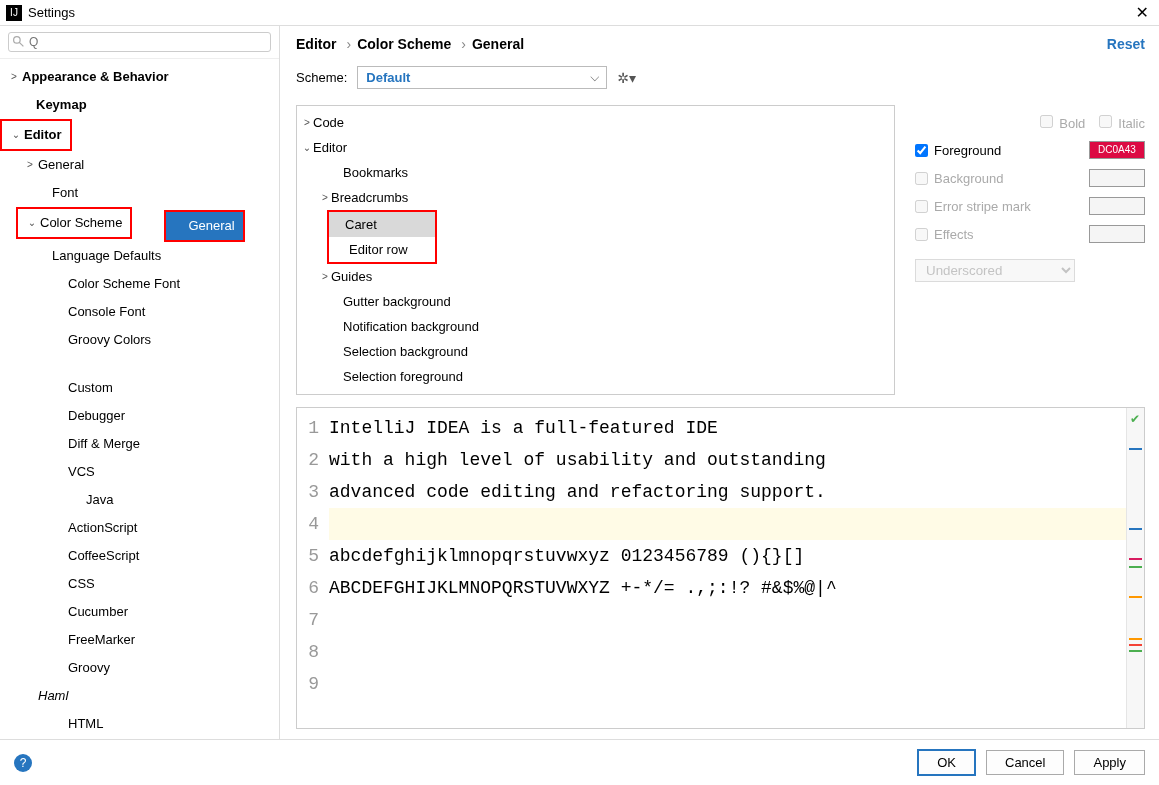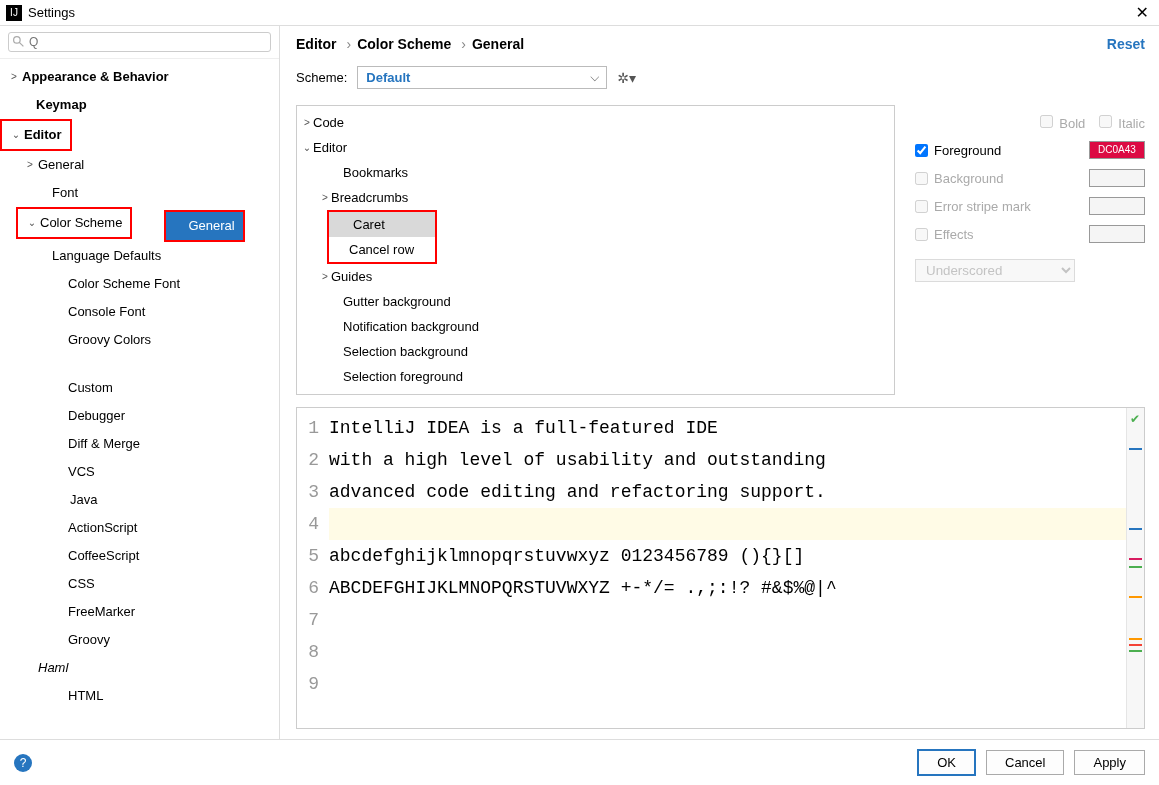--- a/index.html
+++ b/index.html
@@ -116,32 +116,35 @@
           <span class="label">Custom</span>
         </div><div class="nav-item" style="padding-left: 54px;">
           <span class="chevron"></span>
           <span class="label">Debugger</span>
         </div><div class="nav-item" style="padding-left: 54px;">
           <span class="chevron"></span>
           <span class="label">Diff &amp; Merge</span>
         </div><div class="nav-item" style="padding-left: 54px;">
           <span class="chevron"></span>
           <span class="label">VCS</span>
-        </div><div class="nav-item" style="padding-left: 56px;">
+        </div><div class="nav-item" style="padding-left: 72px;">
           <span class="chevron"></span>
           <span class="label">Java</span>
         </div><div class="nav-item" style="padding-left: 54px;">
           <span class="chevron"></span>
           <span class="label">ActionScript</span>
         </div><div class="nav-item" style="padding-left: 54px;">
           <span class="chevron"></span>
           <span class="label">CoffeeScript</span>
         </div><div class="nav-item" style="padding-left: 54px;">
           <span class="chevron"></span>
           <span class="label">CSS</span>
+        </div><div class="nav-item" style="padding-left: 54px;">
+          <span class="chevron"></span>
+          <span class="label">Cucumber</span>
         </div><div class="nav-item" style="padding-left: 54px;">
           <span class="chevron"></span>
           <span class="label">FreeMarker</span>
         </div><div class="nav-item" style="padding-left: 54px;">
           <span class="chevron"></span>
           <span class="label">Groovy</span>
         </div><div class="nav-item" style="padding-left: 24px; font-style: italic;">
           <span class="chevron"></span>
           <span class="label">Haml</span>
         </div><div class="nav-item" style="padding-left: 54px;">
@@ -183,27 +186,27 @@
             </div>
             <div class="tree-item" style="padding-left: 34px;">
               <span class="chevron"></span>
               <span>Bookmarks</span>
             </div>
             <div class="tree-item" style="padding-left: 22px;">
               <span class="chevron">&gt;</span>
               <span>Breadcrumbs</span>
             </div>
             <div class="caret-group">
-              <div class="tree-item selected" style="padding-left: 12px;">
+              <div class="tree-item selected" style="padding-left: 4px;">
                 <span class="chevron"></span>
                 <span>Caret</span>
               </div>
               <div class="tree-item" style="padding-left: 8px;">
                 <span class="chevron"></span>
-                <span>Cancel row</span>
+                <span>Editor row</span>
               </div>
             </div>
             <div class="tree-item" style="padding-left: 22px;">
               <span class="chevron">&gt;</span>
               <span>Guides</span>
             </div>
             <div class="tree-item" style="padding-left: 34px;">
               <span class="chevron"></span>
               <span>Gutter background</span>
             </div>

